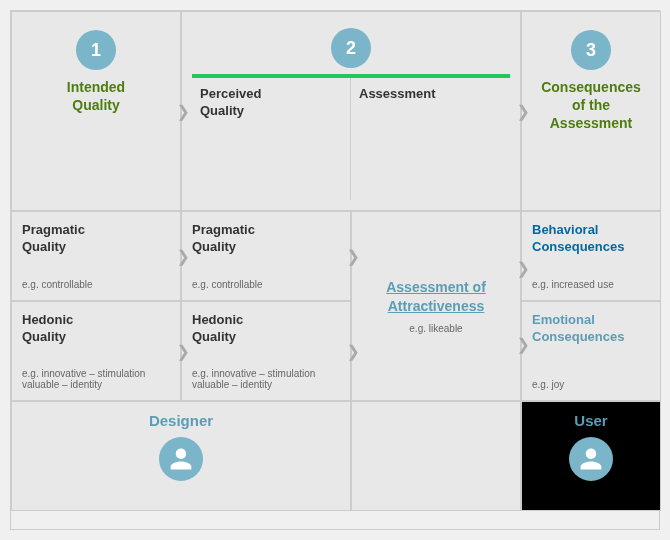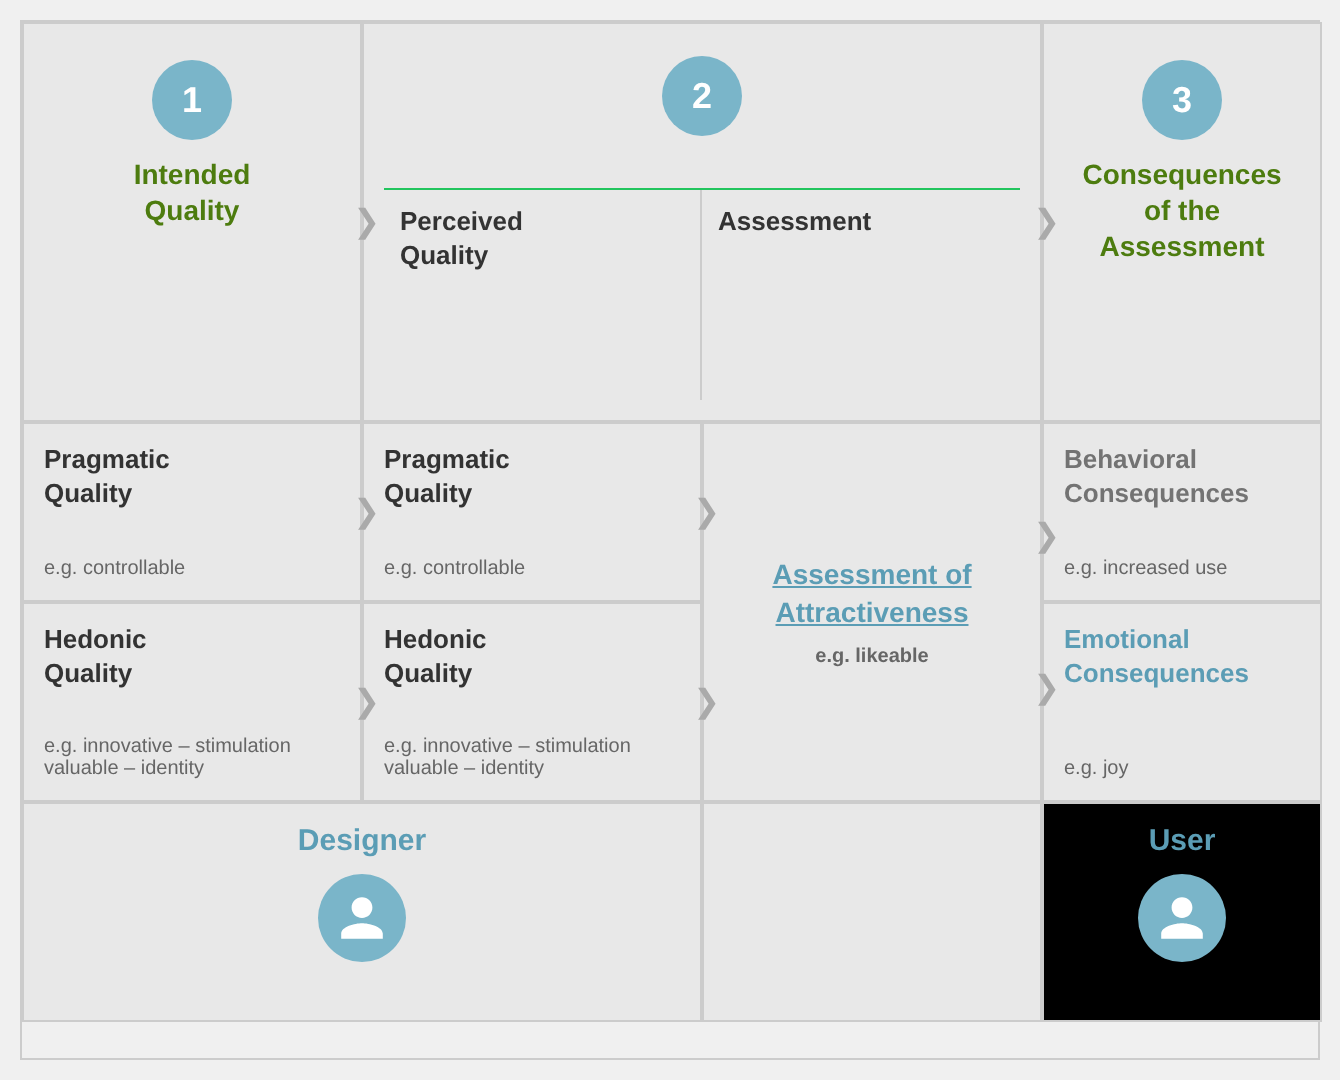--- a/index.html
+++ b/index.html
@@ -187,21 +187,21 @@
 
   <div class="cell cell-intended">
     <div class="circle-num">1</div>
     <div class="main-label">Intended<br>Quality</div>
 
     <span style="position:absolute;right:-10px;top:50%;transform:translateY(-50%);color:#aaa;font-size:16px;z-index:20;">❯</span>
   </div>
 
   <div class="cell cell-cognitive">
     <div class="circle-num" style="margin: 6px auto;">2</div>
-    <div style="display:grid;grid-template-columns:1fr 1fr;flex:1;margin-top:20px;border-top:1px solid #22c55e;">
+    <div style="display:grid;grid-template-columns:1fr 1fr;flex:1;margin-top:0;border-top:4px solid #22c55e;">
       <div style="padding:8px;border-right:1px solid #ccc;">
         <div class="sub-label">Perceived<br>Quality</div>
       </div>
       <div style="padding:8px;">
         <div class="sub-label">Assessment</div>
       </div>
     </div>
 
     <span style="position:absolute;right:-10px;top:50%;transform:translateY(-50%);color:#aaa;font-size:16px;z-index:20;">❯</span>
   </div>
@@ -218,27 +218,27 @@
   </div>
 
   <div class="cell cell-pragmatic-mid">
     <div class="sub-label">Pragmatic<br>Quality</div>
     <div class="small-label">e.g. controllable</div>
     <span style="position:absolute;right:-10px;top:50%;transform:translateY(-50%);color:#aaa;font-size:16px;z-index:20;">❯</span>
   </div>
 
   <div class="cell cell-attractiveness">
     <div class="main-label" style="color:#5b9db5;text-decoration:underline;">Assessment of<br>Attractiveness</div>
-    <div class="small-label" style="text-align:center;margin-top:8px;font-weight:bold;">e.g. likeable</div>
+    <div class="small-label" style="text-align:center;margin-top:8px;">e.g. likeable</div>
     <span style="position:absolute;right:-10px;top:30%;transform:translateY(-50%);color:#aaa;font-size:16px;z-index:20;">❯</span>
     <span style="position:absolute;right:-10px;top:70%;transform:translateY(-50%);color:#aaa;font-size:16px;z-index:20;">❯</span>
   </div>
 
   <div class="cell cell-behavioral">
-    <div class="sub-label" style="color:#737373;">Behavioral<br>Consequences</div>
+    <div class="sub-label" style="color:#0369a1;">Behavioral<br>Consequences</div>
     <div class="small-label">e.g. increased use</div>
   </div>
 
   <div class="cell cell-hedonic-left">
     <div class="sub-label">Hedonic<br>Quality</div>
     <div class="small-label">e.g. innovative – stimulation<br>valuable – identity</div>
     <span style="position:absolute;right:-10px;top:50%;transform:translateY(-50%);color:#aaa;font-size:16px;z-index:20;">❯</span>
   </div>
 
   <div class="cell cell-hedonic-mid">

